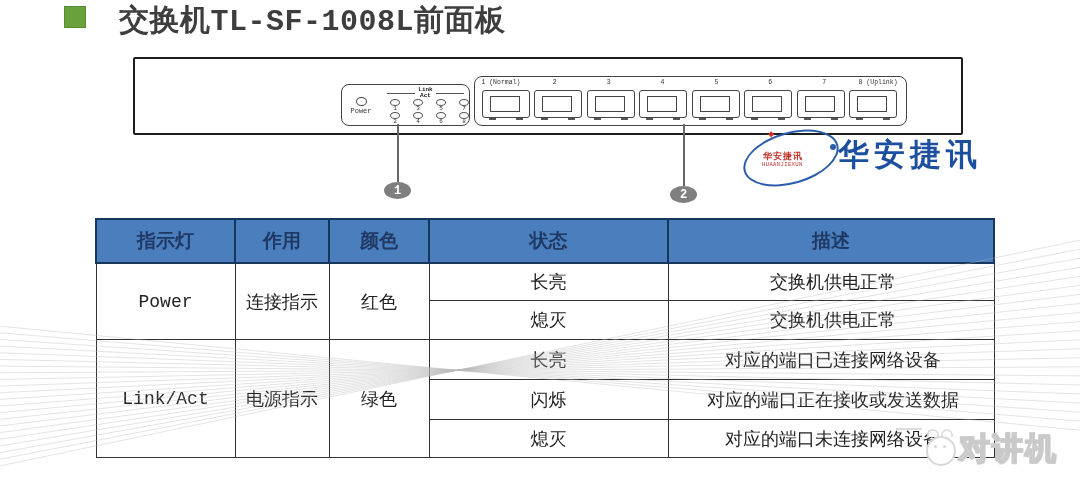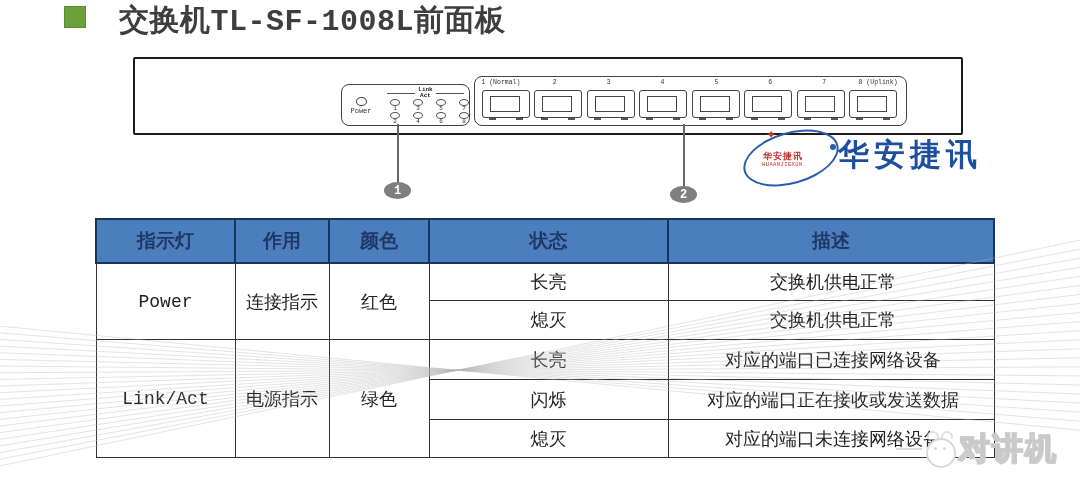--- a/index.html
+++ b/index.html
@@ -72,21 +72,21 @@
   td.desc{text-align:left;padding-left:5px;}
   tr.r1 td{height:34px;} tr.r2 td{height:36px;} tr.r3 td{height:37px;}
   tr.r4 td{height:37px;} tr.r5 td{height:35px;}
   td.thick{border-top:2.6px solid #111;}
 
   
   .rays{position:absolute;left:0;top:0;width:1080px;height:499px;z-index:4;
     pointer-events:none;}
 
   
-  .watermark{position:absolute;left:896px;top:428px;z-index:6;display:flex;align-items:center;}
+  .watermark{position:absolute;left:896px;top:428px;z-index:6;display:flex;align-items:flex-start;}
   .wm-line{width:26px;height:2px;background:#dcdcdc;margin-right:1px;}
   .wm-face{width:34px;height:38px;position:relative;margin-right:2px;}
   .wm-face .head{position:absolute;left:3px;top:8px;width:26px;height:26px;background:#fff;
     border:2px solid #d8d8d8;border-radius:50%;}
   .wm-face .eye{position:absolute;top:17px;width:3px;height:3px;background:#d8d8d8;border-radius:50%;}
   .wm-face .eye.l{left:11px;} .wm-face .eye.r{left:20px;}
   .wm-face .ear{position:absolute;top:1px;width:8px;height:6px;border:2px solid #e0e0e0;
     border-bottom:none;border-radius:8px 8px 0 0;background:#fff;}
   .wm-face .ear.l{left:4px;} .wm-face .ear.r{left:18px;}
   .wm-text{font-size:31px;font-weight:700;color:#ffffff;letter-spacing:2px;

